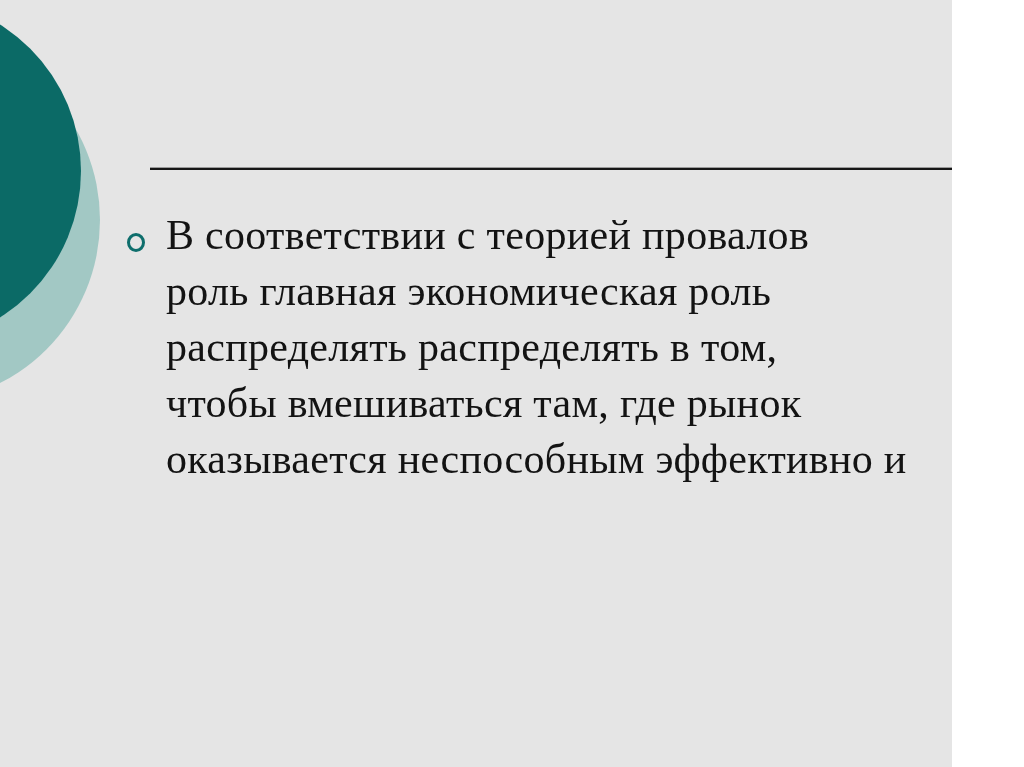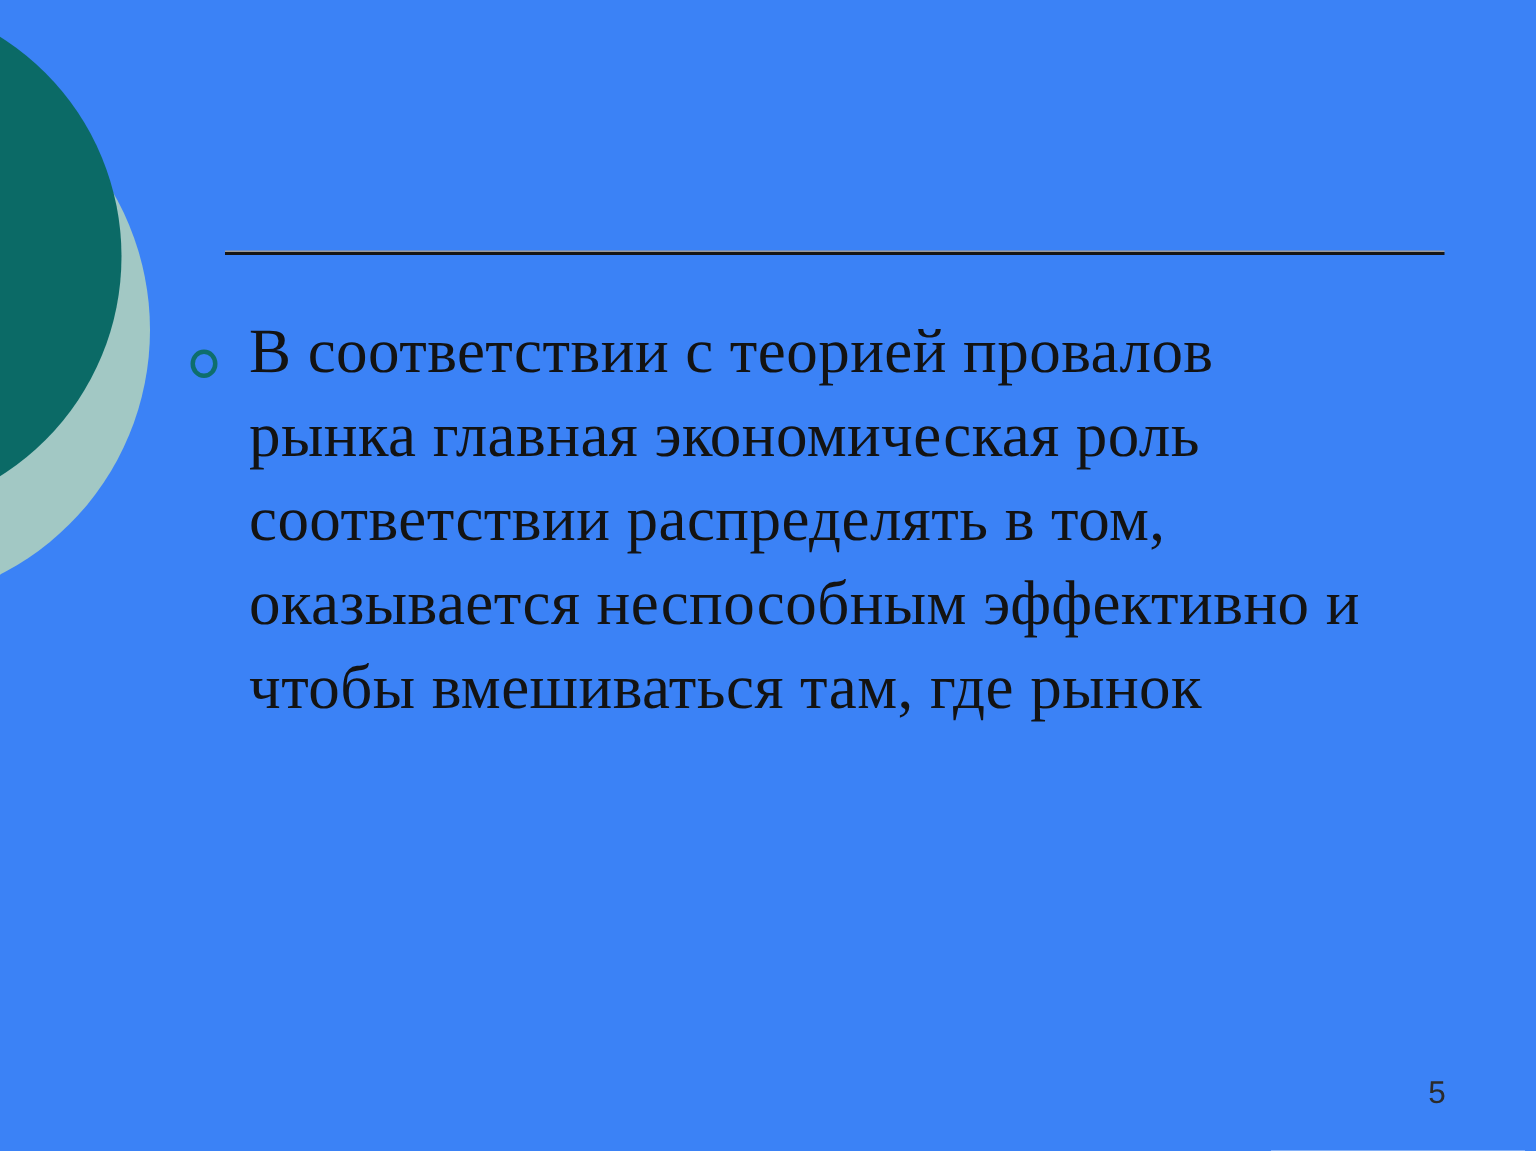--- a/index.html
+++ b/index.html
@@ -4,22 +4,22 @@
 <style>
   html, body { margin: 0; padding: 0; }
   body {
     width: 1024px; height: 767px;
     background: #ffffff;
     overflow: hidden;
     font-family: "Liberation Serif", serif;
   }
   .slide {
     position: relative;
-    width: 1024px; height: 767px;
-    background: #3b82f6;
+    width: 952px; height: 767px;
+    background: #e5e5e5;
     overflow: hidden;
   }
   
   .circle { position: absolute; border-radius: 50%; }
   .circle-light {
     left: -266px; top: 37px;
     width: 366px; height: 366px;
     background: var(--light-circle, #a2c8c4);
     z-index: 1;
   }
@@ -80,21 +80,21 @@
 
 <div class="slide">
   <div class="circle circle-light"></div>
   <div class="circle circle-dark"></div>
   <div class="divider"></div>
 
   <div class="bullet-list">
     <span class="bullet-marker"></span>
     <div class="bullet-text" id="bullet-text">
         <div class="line"><span class="seg-regular">В соответствии с теорией провалов</span></div>
-        <div class="line"><span class="seg-regular">рынка </span><span class="seg-bold">главная экономическая роль</span></div>
-        <div class="line"><span class="seg-bold">соответствии</span><span class="seg-regular"> распределять в том,</span></div>
+        <div class="line"><span class="seg-regular">роль </span><span class="seg-bold">главная экономическая роль</span></div>
+        <div class="line"><span class="seg-bold">распределять</span><span class="seg-regular"> распределять в том,</span></div>
+        <div class="line"><span class="seg-regular">чтобы вмешиваться там, где рынок</span></div>
         <div class="line"><span class="seg-regular">оказывается неспособным эффективно и</span></div>
-        <div class="line"><span class="seg-regular">чтобы вмешиваться там, где рынок</span></div>
       </div>
   </div>
 
   <div class="page-number">5</div>
 </div>
 
 </body></html>

